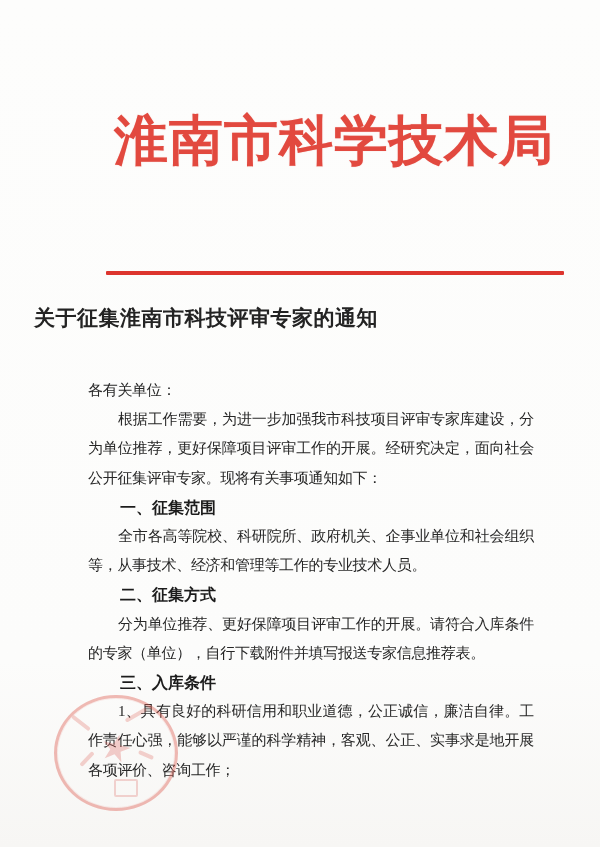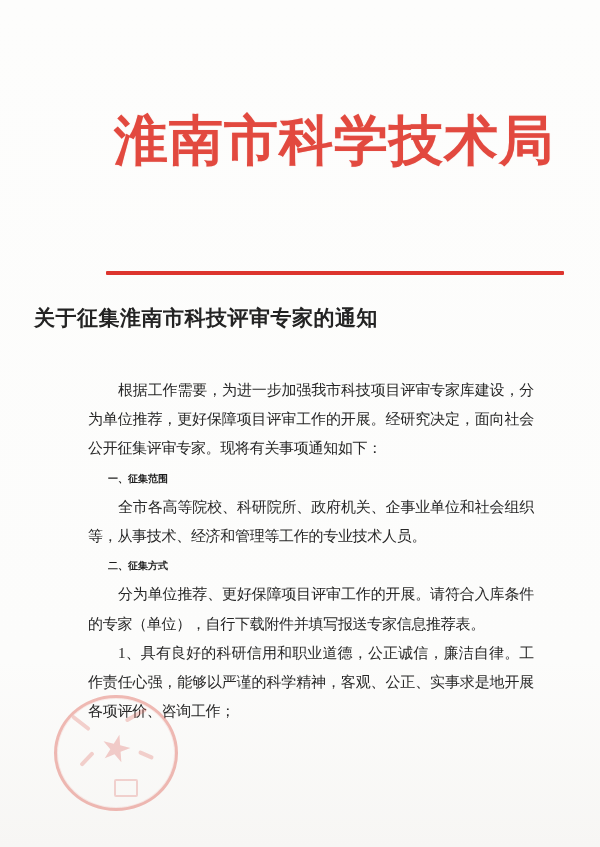--- a/index.html
+++ b/index.html
@@ -58,21 +58,21 @@
     color:#272727;
     text-align:justify;
     letter-spacing:-.3px;
   }
   .body p{margin:0;}
   .body p.ind{text-indent:2em;}
   .body h3{
     margin:0;
     font-family:"Liberation Sans","DejaVu Sans",sans-serif;
     font-weight:bold;
-    font-size:10px;
+    font-size:16px;
     line-height:29.2px;
     color:#1c1c1c;
     text-indent:2em;
     letter-spacing:0;
   }
   
   .stamp{
     position:absolute;
     left:54px;top:695px;
     width:124px;height:116px;
@@ -111,29 +111,31 @@
 
   <div class="letterhead">
     <div class="org">淮南市科学技术局</div>
   </div>
 
   <div class="rule"></div>
 
   <div class="doc-title">关于征集淮南市科技评审专家的通知</div>
 
   <div class="body">
+    <p>各有关单位：</p>
 
     <p class="ind">根据工作需要，为进一步加强我市科技项目评审专家库建设，分为单位推荐，更好保障项目评审工作的开展。经研究决定，面向社会公开征集评审专家。现将有关事项通知如下：</p>
 
     <h3>一、征集范围</h3>
     <p class="ind">全市各高等院校、科研院所、政府机关、企事业单位和社会组织等，从事技术、经济和管理等工作的专业技术人员。</p>
 
     <h3>二、征集方式</h3>
     <p class="ind">分为单位推荐、更好保障项目评审工作的开展。请符合入库条件的专家（单位），自行下载附件并填写报送专家信息推荐表。</p>
 
+    <h3>三、入库条件</h3>
     <p class="ind">1、具有良好的科研信用和职业道德，公正诚信，廉洁自律。工作责任心强，能够以严谨的科学精神，客观、公正、实事求是地开展各项评价、咨询工作；</p>
   </div>
 
   <div class="stamp">
     <div class="ring"></div>
     <div class="star">★</div>
     <div class="mark m1"></div>
     <div class="mark m2"></div>
     <div class="mark m3"></div>
     <div class="mark m4"></div>

